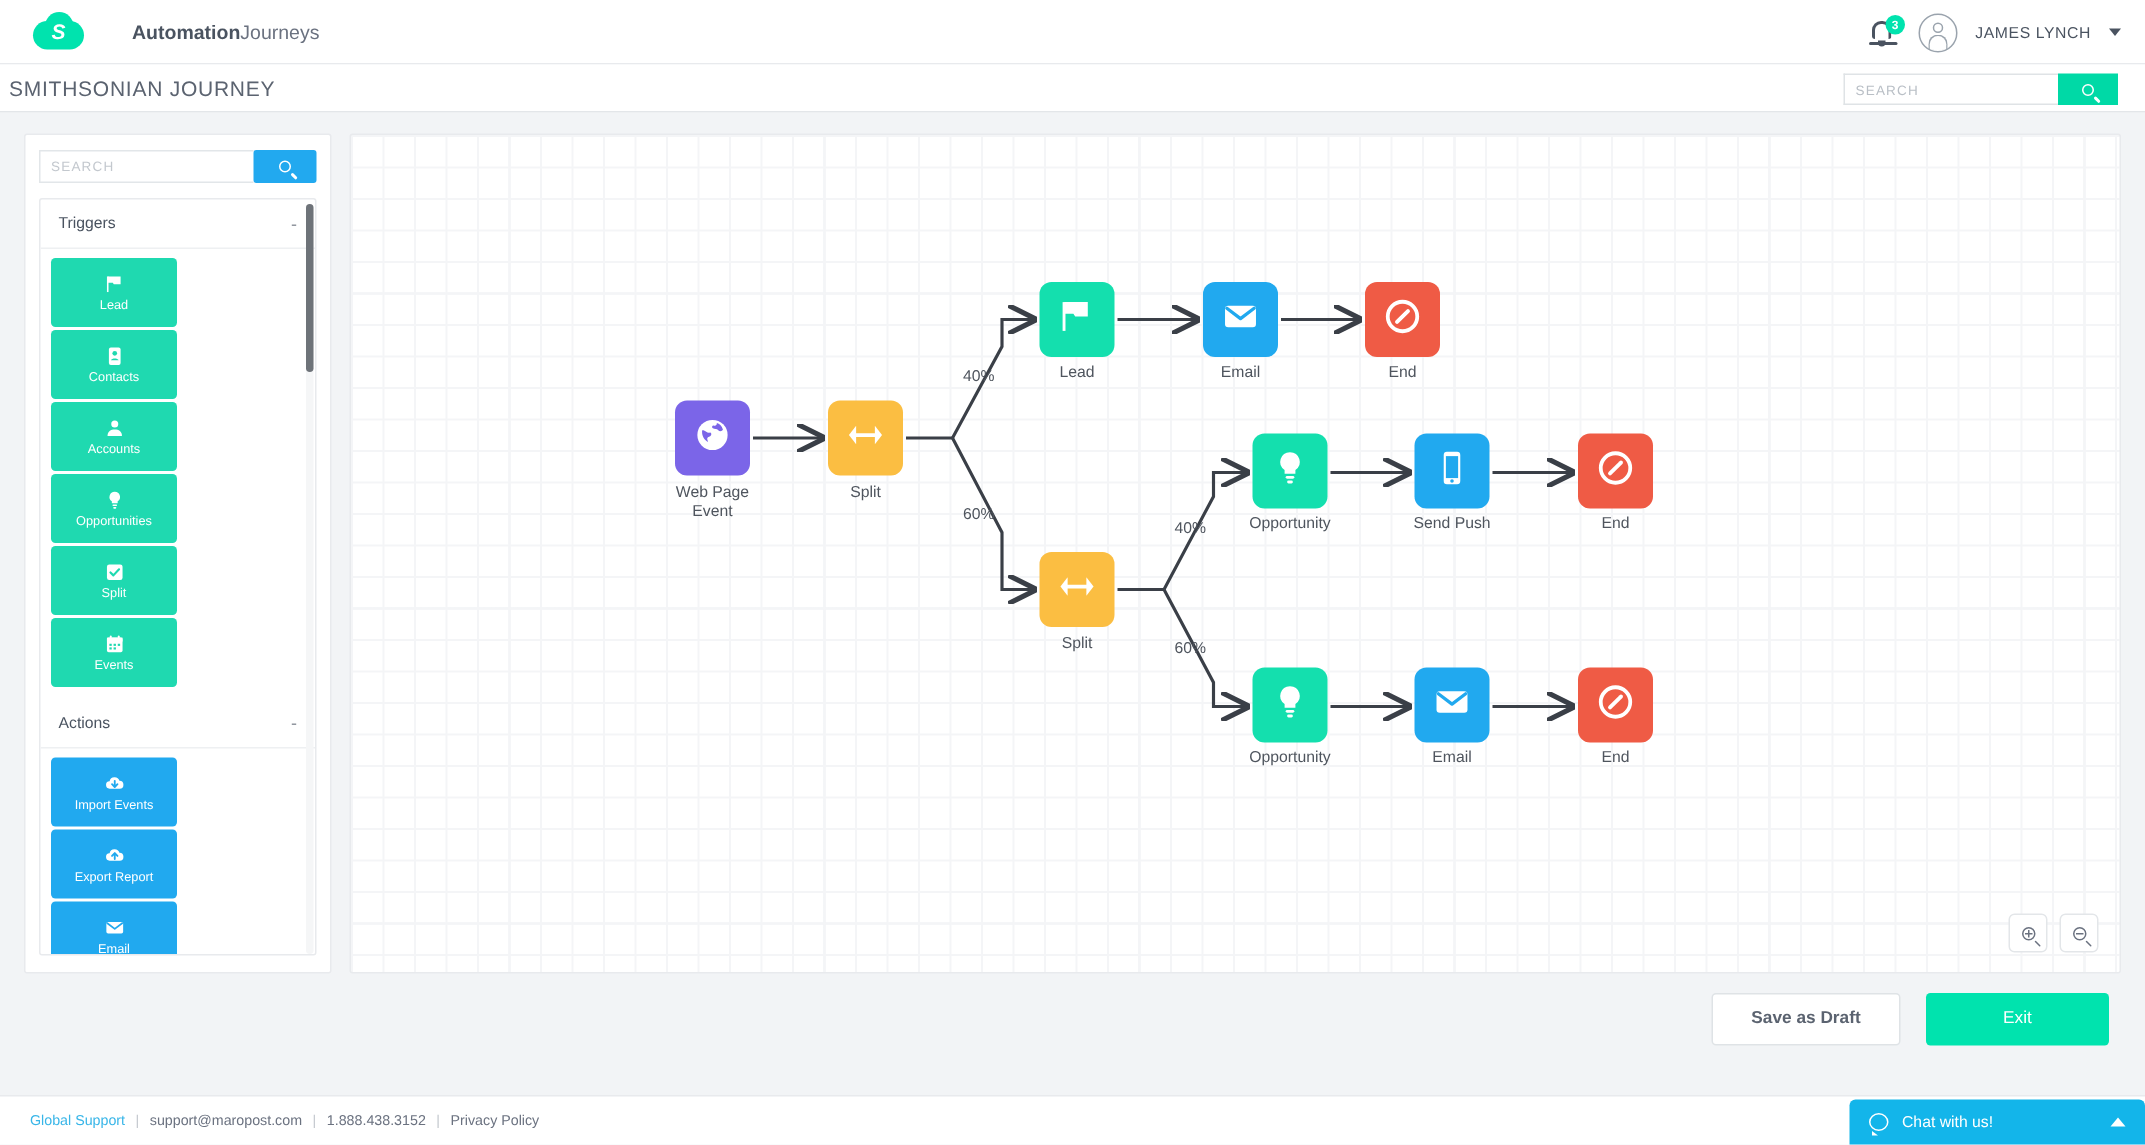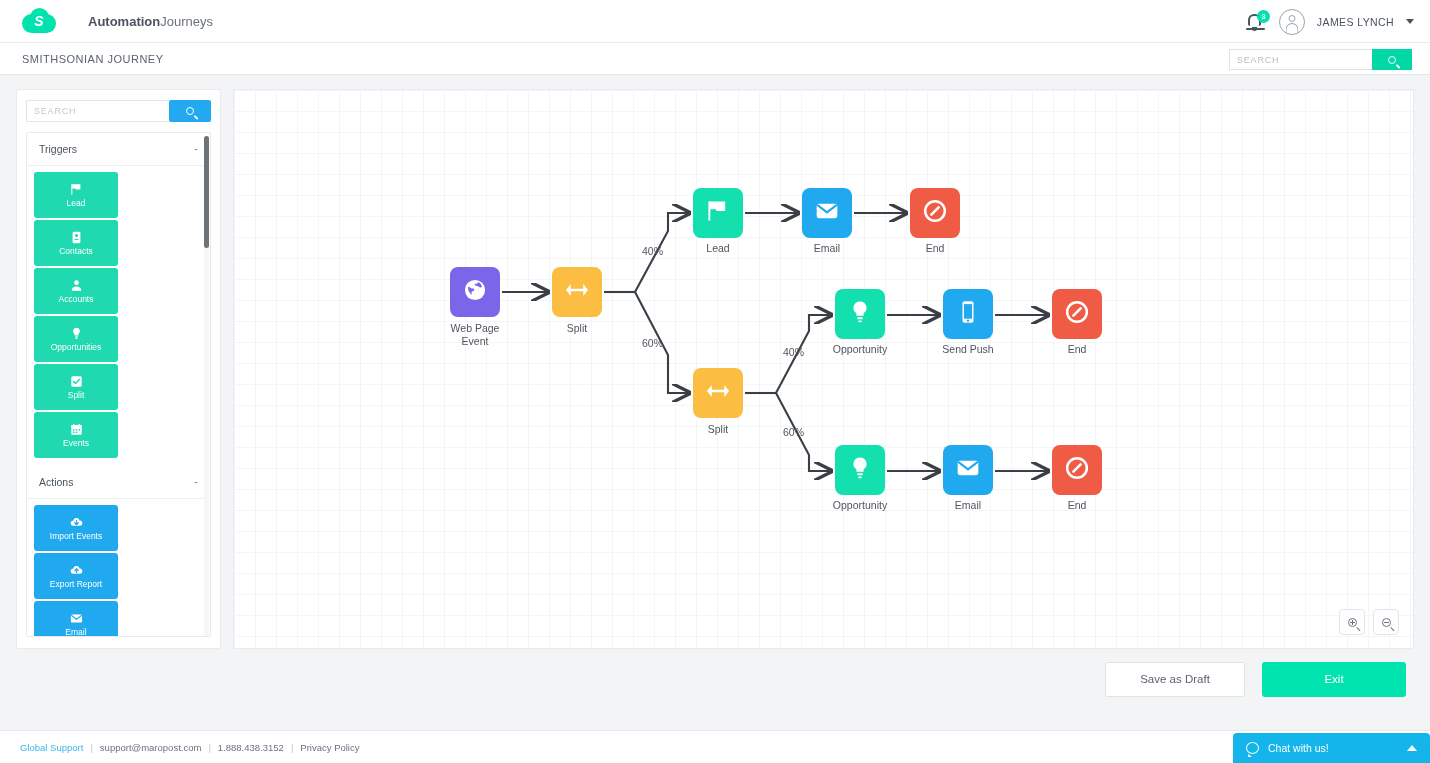--- a/index.html
+++ b/index.html
@@ -90,21 +90,21 @@
     border-right: 4px solid transparent; border-top: 5px solid #4a5360;
   }
 
   
   .subbar {
     height: 32px; background: #ffffff;
     border-bottom: 1px solid #e3e6e9;
     display: flex; align-items: center; position: relative;
   }
   .page-title {
-    margin-left: 22px; font-size: 11px; color: #5b6370; letter-spacing: .5px;
+    margin-left: 6px; font-size: 14px; color: #5b6370; letter-spacing: .5px;
   }
   .subbar-search {
     position: absolute; right: 18px; top: 6px;
     display: flex; height: 21px;
   }
   .subbar-search input {
     width: 143px; height: 21px; border: 1px solid #dfe3e6;
     border-right: none; font-size: 9px; padding: 0 7px;
     color: #6b7280; outline: none; letter-spacing: .8px;
     font-family: "Liberation Sans", sans-serif;
@@ -234,24 +234,24 @@
   .actionbar {
     height: 60px; display: flex; align-items: center;
     justify-content: flex-end; gap: 17px; padding-right: 24px;
   }
   .btn {
     height: 35px; border-radius: 3px; font-size: 11.5px;
     display: flex; align-items: center; justify-content: center;
     cursor: pointer; font-family: "Liberation Sans", sans-serif;
   }
   .btn-outline {
-    width: 140px; background: #ffffff; border: 1px solid #dfe3e6; color: #5b6370;
+    width: 126px; background: #ffffff; border: 1px solid #dfe3e6; color: #5b6370; font-weight: bold;
   }
   .btn-primary {
-    width: 144px; background: #00e3ae; border: none; color: #ffffff;
+    width: 122px; background: #00e3ae; border: none; color: #ffffff;
   }
 
   
   .footer {
     position: absolute; left: 0; bottom: 0; width: 1430px; height: 33px;
     background: #ffffff; border-top: 1px solid #e8eaed;
     display: flex; align-items: center;
   }
   .footer-links {
     margin-left: 20px; font-size: 9.5px; color: #6b7280;

